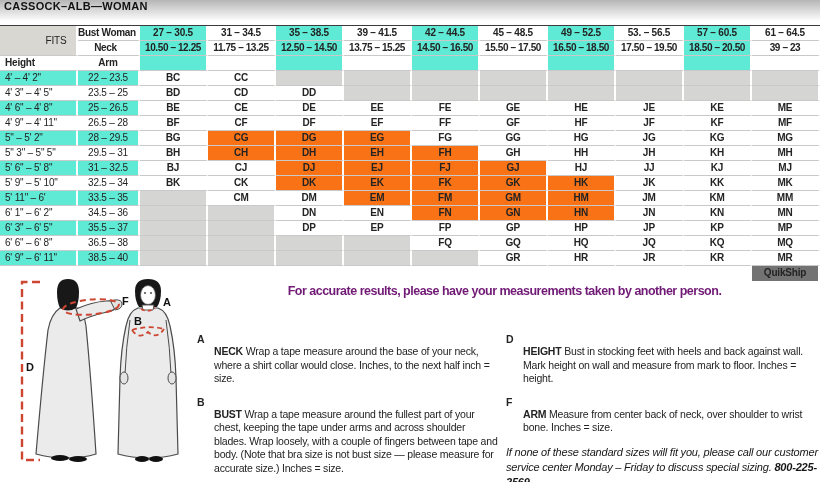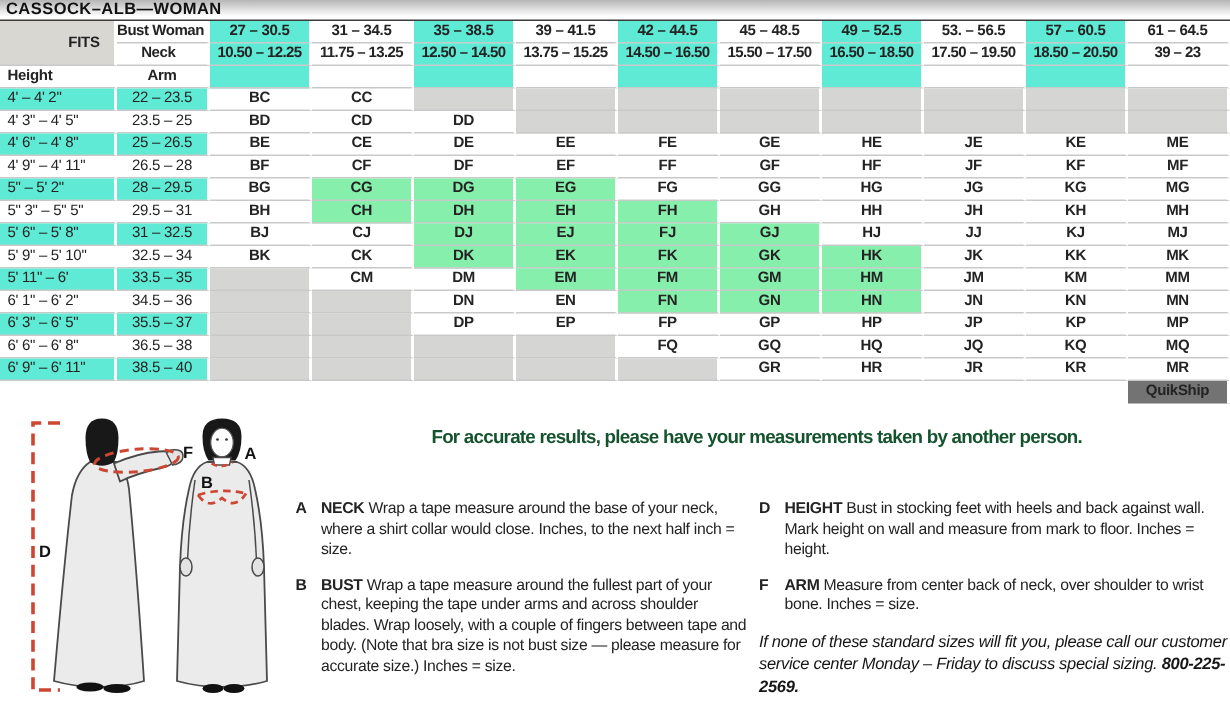--- a/index.html
+++ b/index.html
@@ -7,63 +7,63 @@
   body {
     position: relative;
     background: #fff;
     font-family: "Liberation Sans", sans-serif;
     color: #232323;
     overflow: hidden;
   }
   
   .table-wrap { position: absolute; top: 0; left: 0; width: 820px; }
   .title-bar {
-    height: 14px;
+    height: 26px;
     background: linear-gradient(to bottom, #b6b6b6, #ffffff 85%);
     border-bottom: 1px solid #3c3c3c;
     font-size: 11px; font-weight: bold; line-height: 13px;
     padding-left: 4px; letter-spacing: .3px; color: #111;
   }
   .grid {
     display: grid;
     grid-template-columns: 78px 62px repeat(10, 68px);
     grid-auto-rows: 15px;
   }
   .c {
     border-right: 2px solid #fff;
     border-bottom: 1px solid #c9c9c9;
     font-size: 10px; line-height: 14px;
     text-align: center; white-space: nowrap; overflow: hidden;
     letter-spacing: -0.2px;
   }
-  .fits  { background: #d8d7d2; font-weight: bold; line-height: 29px; padding-left: 36px; }
+  .fits  { background: #d8d7d2; font-weight: normal; line-height: 29px; padding-left: 36px; }
   .rowlabel { font-weight: bold; padding-right: 5px; letter-spacing: -0.3px; }
   .head  { font-weight: bold; }
   .small { font-size: 10px; letter-spacing: -0.4px; }
   .cream { background: #5eead4; }
   .colhead { font-weight: bold; text-align: left; padding-left: 5px; }
   .colhead.center { text-align: center; padding-left: 0; }
   .hcell { text-align: left; padding-left: 5px; }
   .size  { font-weight: bold; }
   .size.empty { background: #d5d5d4; }
-  .size.hl    { background: #86efac; }
+  .size.hl    { background: #f97316; }
   .qs-row { border-bottom: none; }
   .quikship { background: #737373; font-weight: bold; }
   
   .intro {
     position: absolute; left: 192px; top: 283px; width: 625px;
     text-align: center; font-weight: bold; font-size: 12.5px;
-    line-height: 16px; letter-spacing: -0.5px; color: #14532d;
+    line-height: 16px; letter-spacing: -0.5px; color: #701a75;
     white-space: nowrap;
   }
   .defs-left  { position: absolute; left: 197px; top: 333px; width: 302px; }
   .defs-right { position: absolute; left: 506px; top: 333px; width: 312px; }
   .def { display: flex; margin-bottom: 10px; }
   .def-letter { width: 17px; flex: 0 0 17px; font-weight: bold; font-size: 10.5px; line-height: 13.5px; }
-  .def-body { flex: 1; font-size: 10.5px; line-height: 13.5px; letter-spacing: -0.2px; }
+  .def-body { flex: 1; font-size: 10.5px; line-height: 13.5px; letter-spacing: -0.2px; margin-top: 12px; }
   .def-term { font-weight: bold; }
   .special {
     margin-top: 5px; font-style: italic; font-size: 11px;
     line-height: 15px; letter-spacing: -0.2px; color: #161616;
   }
   .special b { font-style: italic; }
   
   .illus { position: absolute; left: 2px; top: 278px; }
   .ilbl { font-family: "Liberation Sans", sans-serif; font-size: 11px; font-weight: bold; fill: #111; }
 </style>

